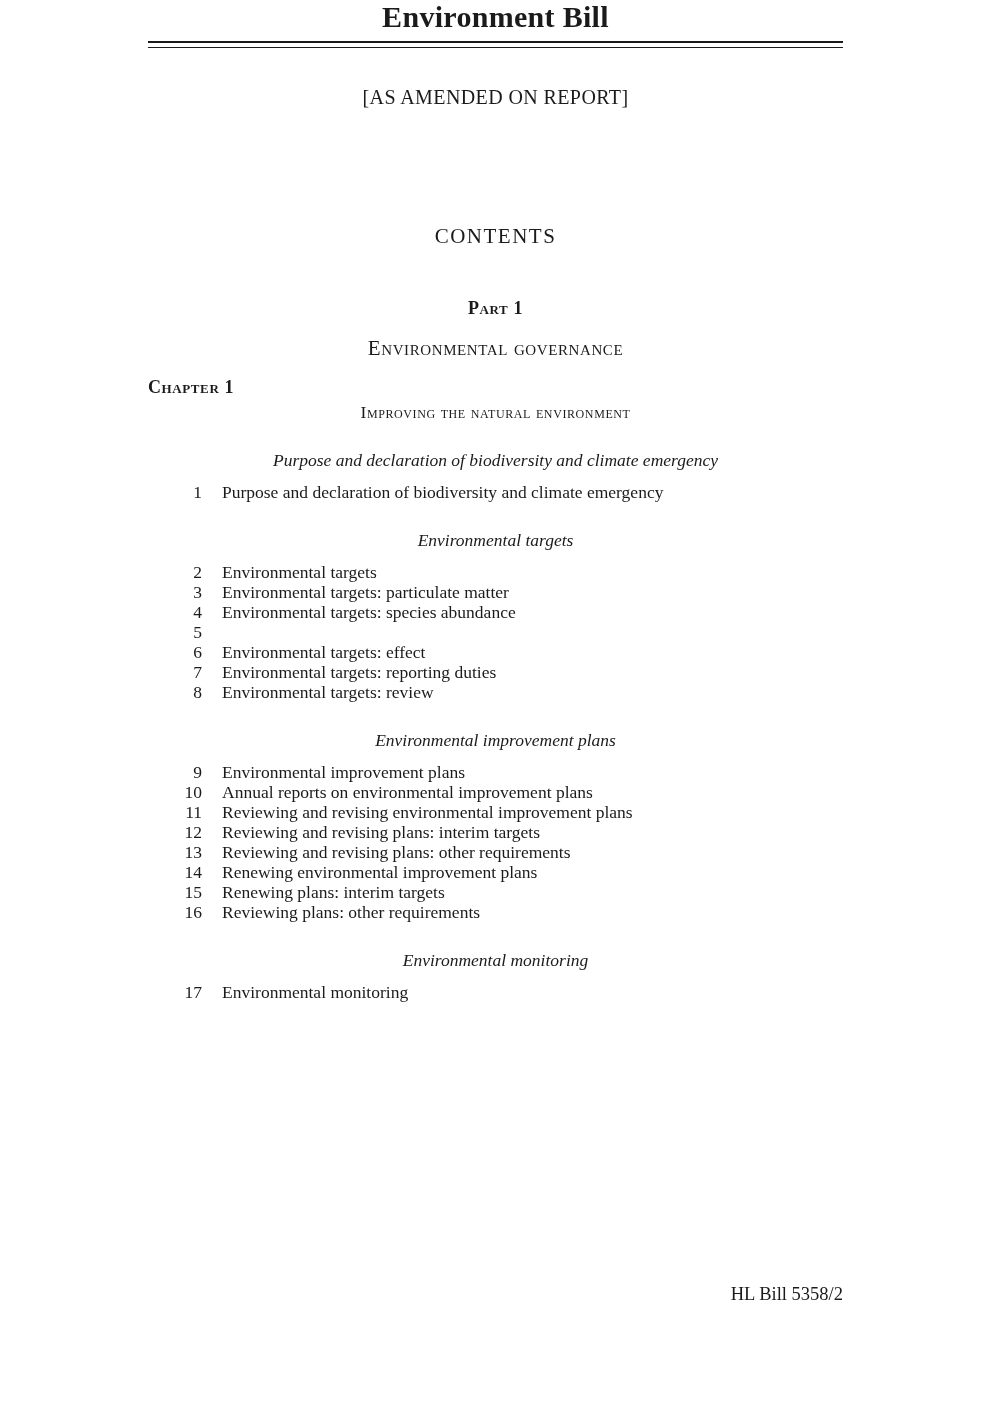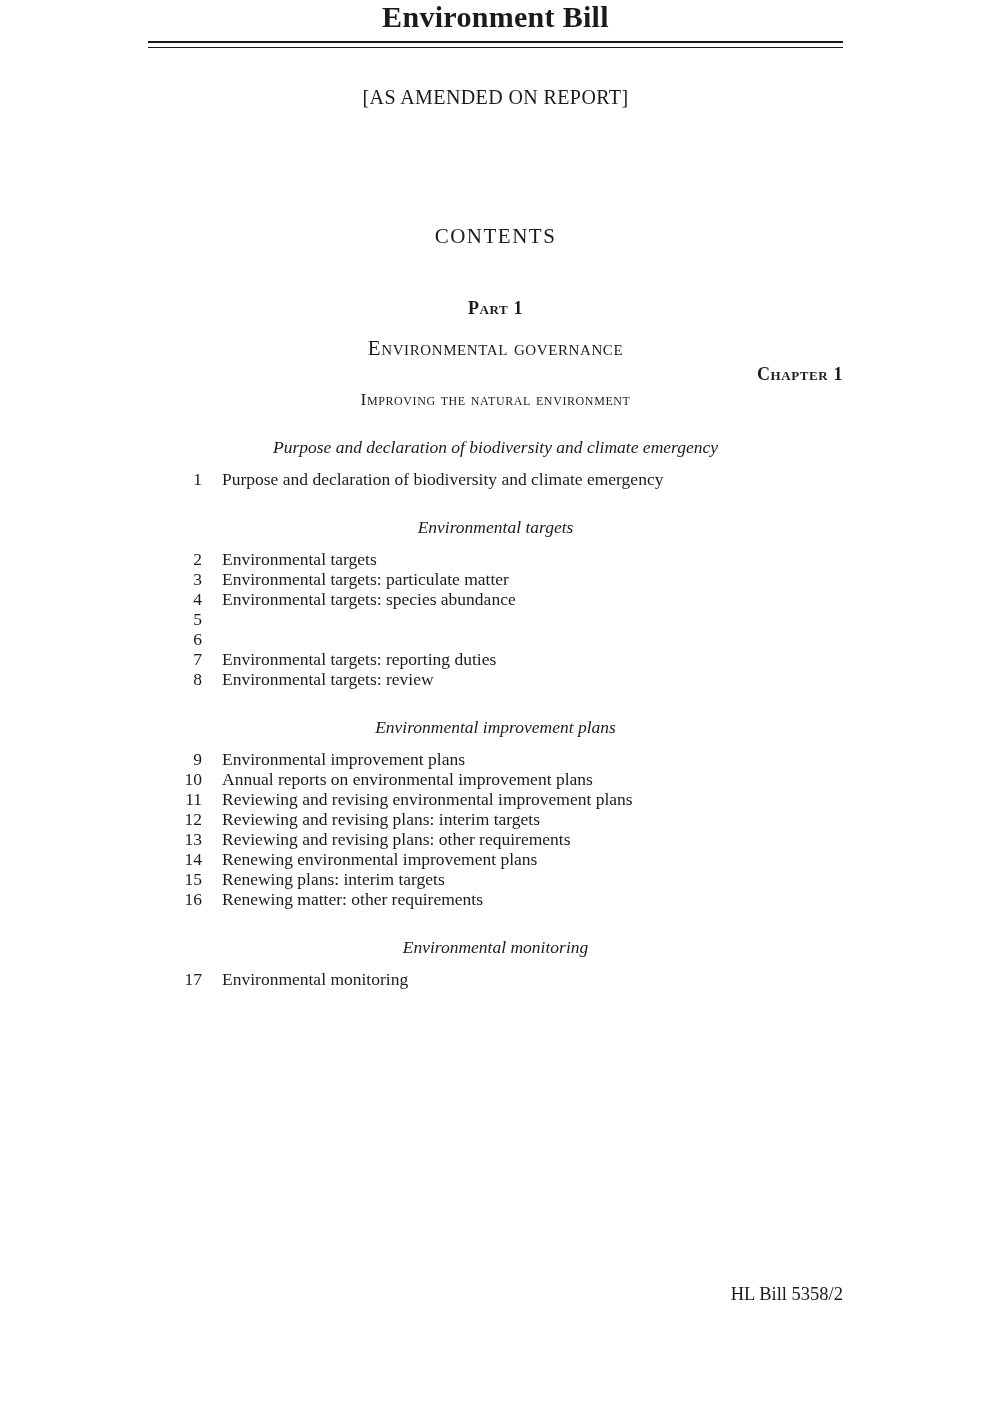--- a/index.html
+++ b/index.html
@@ -60,22 +60,22 @@
   }
   .part-title {
     margin-top: 20px;
     text-align: center;
     font-variant: small-caps;
     font-size: 21px;
     line-height: 19px;
     letter-spacing: 0.6px;
   }
   .chapter-label {
-    margin-top: 6px;
-    text-align: right;
+    margin-top: 19px;
+    text-align: left;
     font-variant: small-caps;
     font-weight: bold;
     font-size: 18px;
     line-height: 21px;
     letter-spacing: 0.6px;
   }
   .chapter-title {
     margin-top: 5px;
     text-align: center;
     font-variant: small-caps;
@@ -153,20 +153,21 @@
           </div>
           <div class="item">
             <span class="num">4</span>
             <span class="title">Environmental targets: species abundance</span>
           </div>
           <div class="item">
             <span class="num">5</span>
           </div>
           <div class="item">
             <span class="num">6</span>
+            <span class="title">Environmental targets: effect</span>
           </div>
           <div class="item">
             <span class="num">7</span>
             <span class="title">Environmental targets: reporting duties</span>
           </div>
           <div class="item">
             <span class="num">8</span>
             <span class="title">Environmental targets: review</span>
           </div>
         </div>
@@ -195,21 +196,21 @@
           <div class="item">
             <span class="num">14</span>
             <span class="title">Renewing environmental improvement plans</span>
           </div>
           <div class="item">
             <span class="num">15</span>
             <span class="title">Renewing plans: interim targets</span>
           </div>
           <div class="item">
             <span class="num">16</span>
-            <span class="title">Renewing matter: other requirements</span>
+            <span class="title">Reviewing plans: other requirements</span>
           </div>
         </div>
         <div class="crossheading">Environmental monitoring</div>
         <div class="items">
           <div class="item">
             <span class="num">17</span>
             <span class="title">Environmental monitoring</span>
           </div>
         </div>
       </div>

